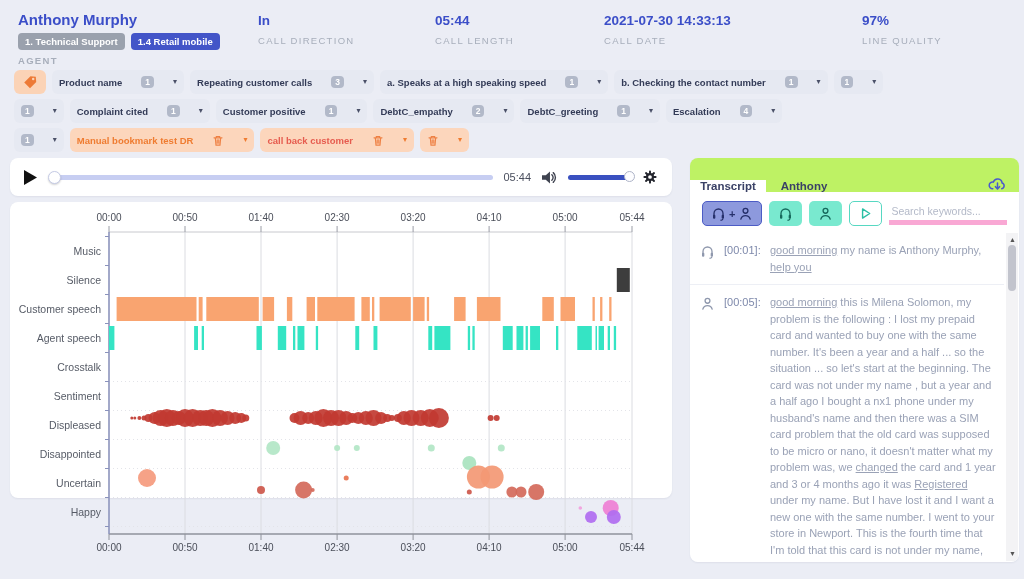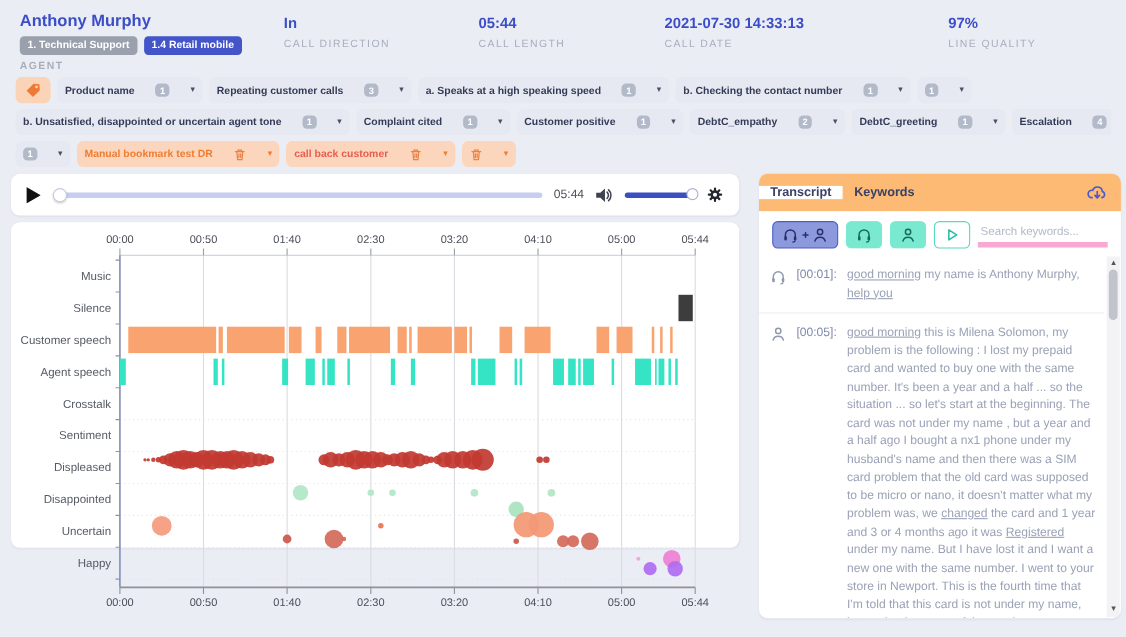--- a/index.html
+++ b/index.html
@@ -37,21 +37,21 @@
   .player{height:38px;display:flex;align-items:center;padding:0 14px;gap:10px;margin-bottom:6px}
   .playbtn{width:16px;height:16px;display:flex;align-items:center;cursor:pointer}
   .progress{flex:1;position:relative;height:5px;background:#c7cef2;border-radius:3px;cursor:pointer}
   .progress .thumb{position:absolute;left:-2px;top:-4px;width:13px;height:13px;border-radius:50%;background:#fff;border:1px solid #c5cbe6;box-shadow:0 1px 2px rgba(0,0,0,.18)}
   .ptime{font-size:11px;color:#4a4f5e}
   .vol{width:64px;height:5px;background:#3a50c0;border-radius:3px;position:relative;cursor:pointer}
   .vol .thumb{position:absolute;right:-3px;top:-3.5px;width:11px;height:11px;background:#fdfdff;border:1px solid #aeb4c8;border-radius:50%}
   .chartcard{height:296px;padding:2px 4px}
 
   .right{flex:1;display:flex;flex-direction:column;height:404px;background:transparent;border-radius:8px;box-shadow:0 1px 2px rgba(40,50,90,.07)}
-  .tabbar{height:34px;background:#fdba74;display:flex;align-items:center;border-radius:8px 8px 0 0;overflow:hidden}
+  .tabbar{height:34px;background:#bef264;display:flex;align-items:flex-end;border-radius:8px 8px 0 0;overflow:hidden}
   .tab{width:76px;display:flex;align-items:center;justify-content:center;font-size:11.5px;font-weight:bold;color:#3a4166;cursor:pointer}
   .tab.active{background:#fff}
   .cloud{margin-left:auto;margin-right:12px;display:flex;align-items:center;cursor:pointer}
   .panelbody{flex:1;background:#fff;border-radius:0 0 8px 8px;display:flex;flex-direction:column;overflow:hidden}
   .toolbar{display:flex;align-items:center;gap:7px;padding:9px 12px 7px}
   .tbtn{height:25px;border-radius:5px;display:flex;align-items:center;justify-content:center;gap:3px;padding:0 8px;cursor:pointer;border:1.5px solid transparent}
   .tbtn.periwinkle{background:#8d99dd;border-color:#4c5cc5;color:#26306b}
   .tbtn.mint{background:#79e9cf;color:#17695c}
   .tbtn.outline{background:#fff;border-color:#57d8c2;color:#2bbfa4}
   .tbtn .plus{font-size:11px;font-weight:bold}
@@ -129,21 +129,20 @@
         <span class="count">1</span>
         <span class="caret">▾</span>
       </div>
       <div class="chip">
         <span class="count">1</span>
         <span class="caret">▾</span>
       </div>
     </div>
     <div class="chip-row">
       <div class="chip">
-        <span>b. Unsatisfied, disappointed or uncertain agent tone</span>
         <span class="count">1</span>
         <span class="caret">▾</span>
       </div>
       <div class="chip">
         <span>Complaint cited</span>
         <span class="count">1</span>
         <span class="caret">▾</span>
       </div>
       <div class="chip">
         <span>Customer positive</span>
@@ -410,21 +409,21 @@
           <circle cx="596.7" cy="304" r="8" fill="#ee7fd4" fill-opacity="0.92"></circle>
           <circle cx="577.0" cy="313" r="6" fill="#b06df0" fill-opacity="0.92"></circle>
           <circle cx="599.8" cy="313" r="7" fill="#b06df0" fill-opacity="0.92"></circle>
         </svg>
     </div>
   </div>
 
   <div class="right">
     <div class="tabbar">
       <div class="tab active">Transcript</div>
-      <div class="tab">Keywords</div>
+      <div class="tab">Anthony</div>
       <span class="cloud" id="cloudicon">
           <svg width="19" height="16" viewBox="0 0 20 17">
             <path d="M5 13.5 a3.6 3.6 0 1 1 .6-7.1 a4.8 4.8 0 0 1 9.3 1.1 a3.1 3.1 0 0 1 -.4 6" fill="none" stroke="#4a5acd" stroke-width="1.6" stroke-linecap="round"></path>
             <path d="M10 7.5 v6 M7.8 11.3 l2.2 2.4 2.2-2.4" fill="none" stroke="#4a5acd" stroke-width="1.6" stroke-linecap="round" stroke-linejoin="round"></path>
           </svg>
         </span>
     </div>
     <div class="panelbody">
       <div class="toolbar" id="ttoolbar">
         <div class="tbtn periwinkle">

